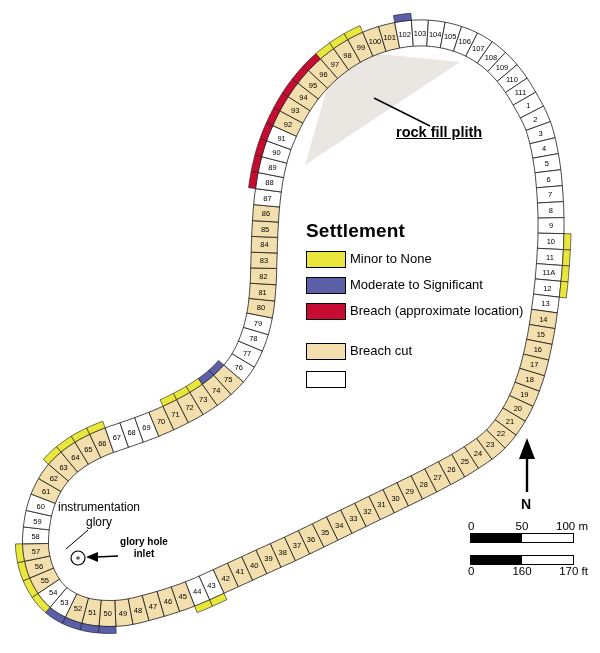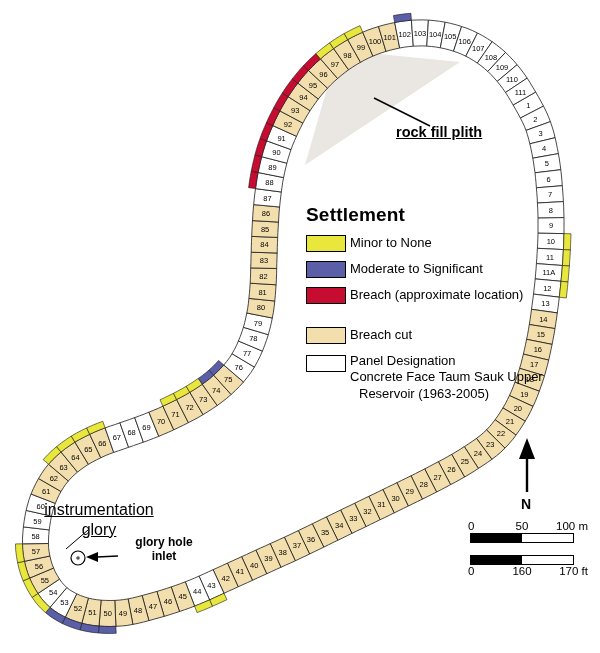--- a/index.html
+++ b/index.html
@@ -8,21 +8,21 @@
   #ring-svg{position:absolute;left:0;top:0;z-index:1;}
   .overlay{position:absolute;z-index:2;}
   .legend-title{font-size:19px;font-weight:bold;letter-spacing:0.2px;}
   .legend-row{display:flex;align-items:center;gap:4px;margin-top:9px;}
   .legend-row.top{align-items:flex-start;}
   .swatch{width:38px;height:15px;border:1px solid #000;flex:0 0 auto;background:#fff;}
   .legend-label{font-size:13px;line-height:1.25;}
   .legend-label .indent{padding-left:9px;}
   .gap14{height:14px;}
   .anno-bold{font-weight:bold;font-size:14.5px;line-height:1.15;}
-  .anno{font-size:16px;line-height:1.25;text-decoration:underline;}
+  .anno{font-size:12px;line-height:1.25;}
   .center{text-align:center;}
   .sb-wrap{width:104px;}
   .sb-labels{position:relative;height:13px;font-size:11.5px;}
   .sb-labels .s1{position:absolute;left:-2px;top:0;}
   .sb-labels .s2{position:absolute;left:50%;transform:translateX(-50%);top:0;}
   .sb-labels .s3{position:absolute;right:-14px;top:0;white-space:nowrap;}
   .sb-bar{width:104px;height:10px;border:1px solid #000;box-sizing:border-box;background:#fff;}
   .sb-black{width:51px;height:100%;background:#000;}
   .sb-gap{height:12px;}
   .north-label{font-size:14px;font-weight:bold;}
@@ -306,55 +306,50 @@
       <text x="464.7" y="41.4" dy="2.7" text-anchor="middle" font-size="7.5" fill="#000" font-family="&quot;Liberation Sans&quot;, sans-serif">106</text>
       <text x="478.3" y="48.2" dy="2.7" text-anchor="middle" font-size="7.5" fill="#000" font-family="&quot;Liberation Sans&quot;, sans-serif">107</text>
       <text x="490.9" y="56.9" dy="2.7" text-anchor="middle" font-size="7.5" fill="#000" font-family="&quot;Liberation Sans&quot;, sans-serif">108</text>
       <text x="502.0" y="67.3" dy="2.7" text-anchor="middle" font-size="7.5" fill="#000" font-family="&quot;Liberation Sans&quot;, sans-serif">109</text>
       <text x="511.9" y="79.0" dy="2.7" text-anchor="middle" font-size="7.5" fill="#000" font-family="&quot;Liberation Sans&quot;, sans-serif">110</text>
       <text x="520.4" y="91.8" dy="2.7" text-anchor="middle" font-size="7.5" fill="#000" font-family="&quot;Liberation Sans&quot;, sans-serif">111</text>
     </svg>
 
   <div class="overlay anno-bold" style="left:396px;top:124px;text-decoration:underline;">rock fill plith</div>
 
-  <div class="overlay" style="left:306px;top:204px;width:270px;">
+  <div class="overlay" style="left:306px;top:220px;width:270px;">
     <div class="legend-title">Settlement</div>
     <div class="legend-row">
       <span class="swatch" style="background: rgb(233, 231, 59);"></span>
       <span class="legend-label">Minor to None</span>
     </div>
     <div class="legend-row">
       <span class="swatch" style="background: rgb(90, 95, 168);"></span>
       <span class="legend-label">Moderate to Significant</span>
     </div>
     <div class="legend-row">
       <span class="swatch" style="background: rgb(198, 12, 48);"></span>
       <span class="legend-label">Breach (approximate location)</span>
     </div>
     <div class="gap14"></div>
     <div class="legend-row">
       <span class="swatch" style="background: rgb(243, 223, 173);"></span>
       <span class="legend-label">Breach cut</span>
     </div>
     <div class="legend-row top">
       <span class="swatch" style="margin-top: 2px; background: rgb(255, 255, 255);"></span>
-      <div class="legend-label">
-        <div>Panel Designation</div>
-        <div>Concrete Face Taum Sauk Upper</div>
-        <div class="indent">Reservoir (1963-2005)</div>
-      </div>
     </div>
   </div>
 
   <div class="overlay anno center" style="left:44px;top:500px;width:110px;">
     <div>instrumentation</div>
     <div>glory</div>
   </div>
 
-  <div class="overlay anno-bold center" style="left:116px;top:536px;width:96px;font-size:12px;">
+  <div class="overlay anno-bold center" style="left:96px;top:536px;width:96px;font-size:10px;">
     <div>glory hole</div>
     <div>inlet</div>
   </div>
 
   <div class="overlay north-label" style="left:521px;top:496px;">N</div>
 
   <div class="overlay sb-wrap" style="left:470px;top:520px;">
     <div class="sb-labels">
       <span class="s1">0</span>
       <span class="s2">50</span>

